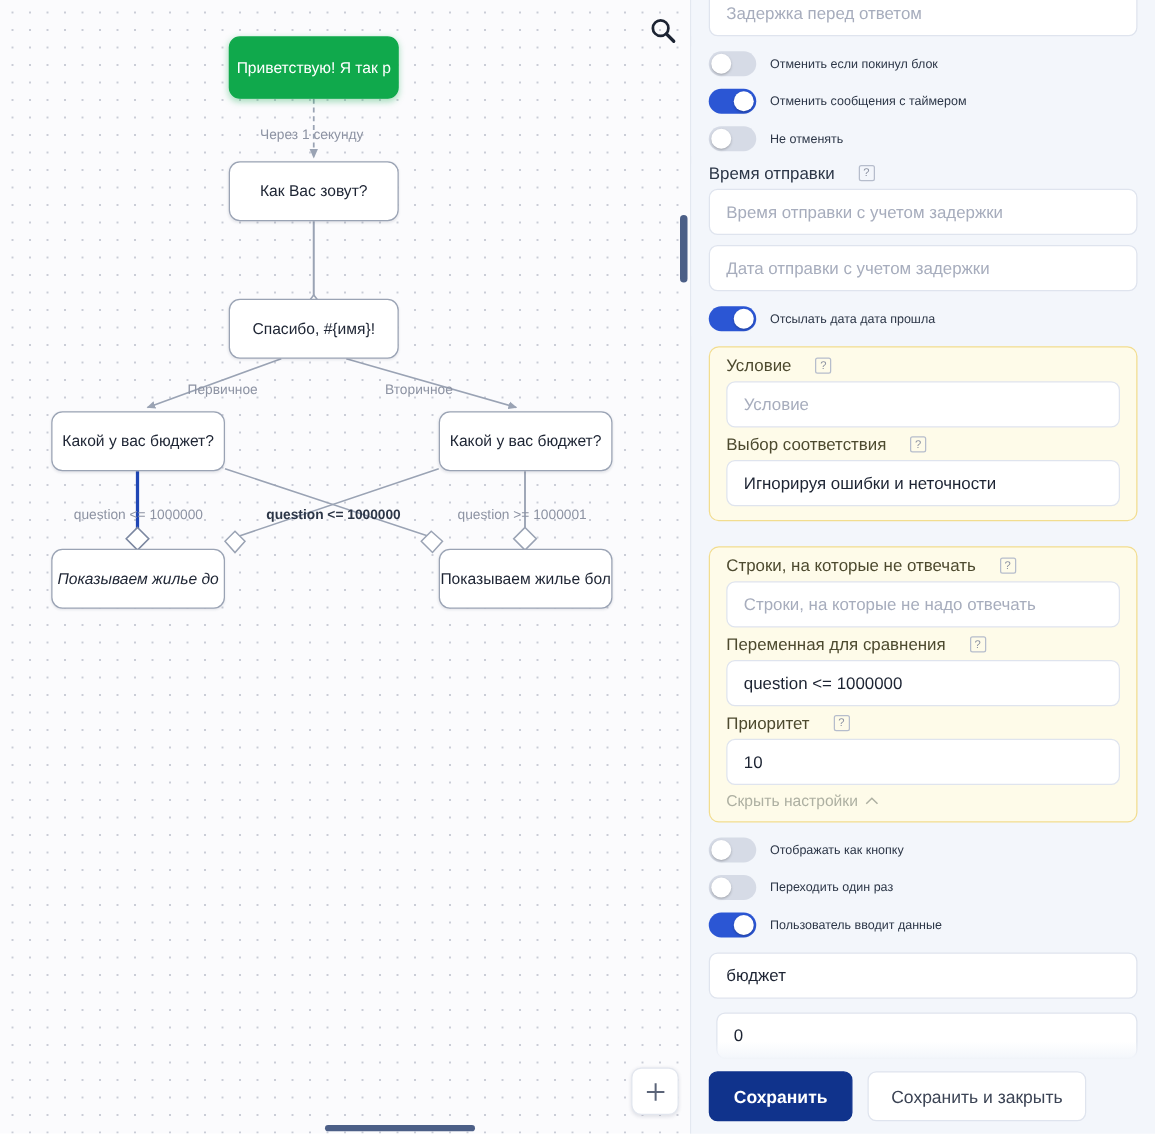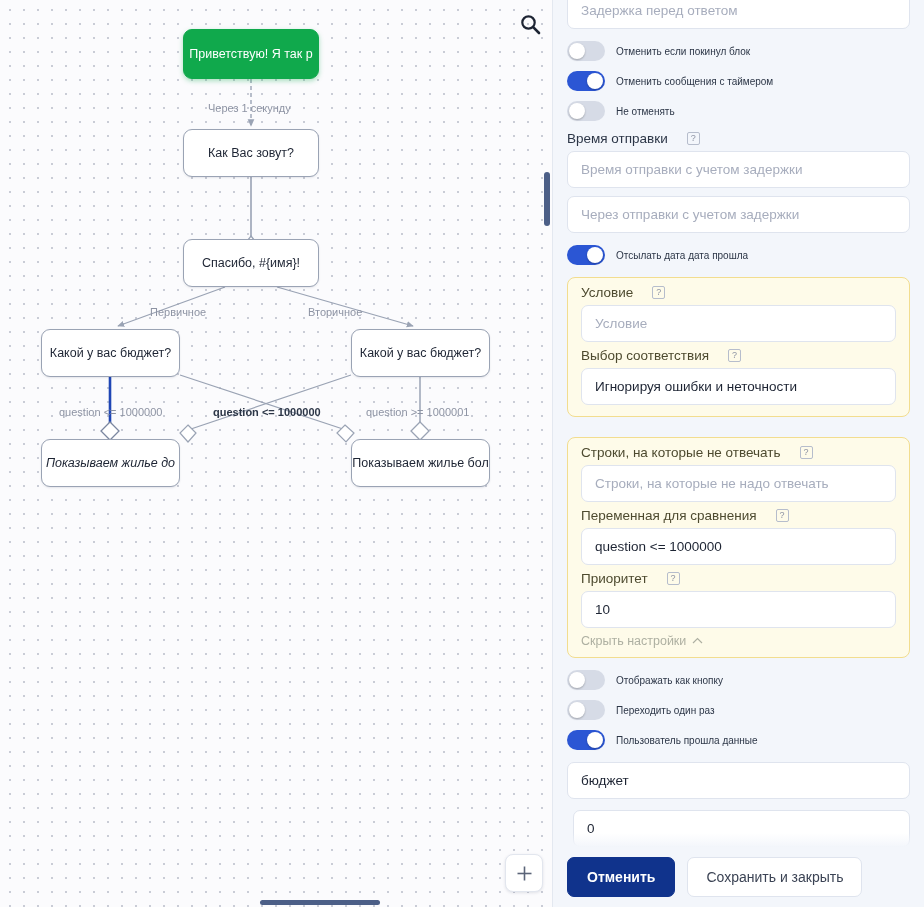--- a/index.html
+++ b/index.html
@@ -310,21 +310,21 @@
 
       <div class="p-sect">
         <div class="sect-label">
           <span>Время отправки</span>
           <span class="q-badge">?</span>
         </div>
         <div class="field">
           <span class="ph">Время отправки с учетом задержки</span>
         </div>
         <div class="field">
-          <span class="ph">Через отправки с учетом задержки</span>
+          <span class="ph">Дата отправки с учетом задержки</span>
         </div>
         <div class="toggle-row" style="margin-bottom:8px;">
           <div class="switch on">
               <div class="knob"></div>
             </div>
           <span class="tlabel">Отсылать дата дата прошла</span>
         </div>
       </div>
 
       <div class="yellow-box">
@@ -384,34 +384,34 @@
         <div class="toggle-row">
           <div class="switch">
               <div class="knob"></div>
             </div>
           <span class="tlabel">Переходить один раз</span>
         </div>
         <div class="toggle-row" style="margin-bottom:8px;">
           <div class="switch on">
               <div class="knob"></div>
             </div>
-          <span class="tlabel">Пользователь прошла данные</span>
+          <span class="tlabel">Пользователь вводит данные</span>
         </div>
         <div class="field" style="margin-bottom:11px;">
           <span class="val">бюджет</span>
         </div>
         <div class="field" style="margin-left:6px;width:calc(100% - 6px);">
           <span class="val">0</span>
         </div>
         <div class="field" style="margin-left:6px;width:calc(100% - 6px);"></div>
       </div>
 
     </div>
 
     <div class="panel-fade"></div>
 
     <div class="footer">
-      <div class="btn-primary">Отменить</div>
+      <div class="btn-primary">Сохранить</div>
       <div class="btn-secondary">Сохранить и закрыть</div>
     </div>
   </div>
 
 </div>
 
 </body></html>

